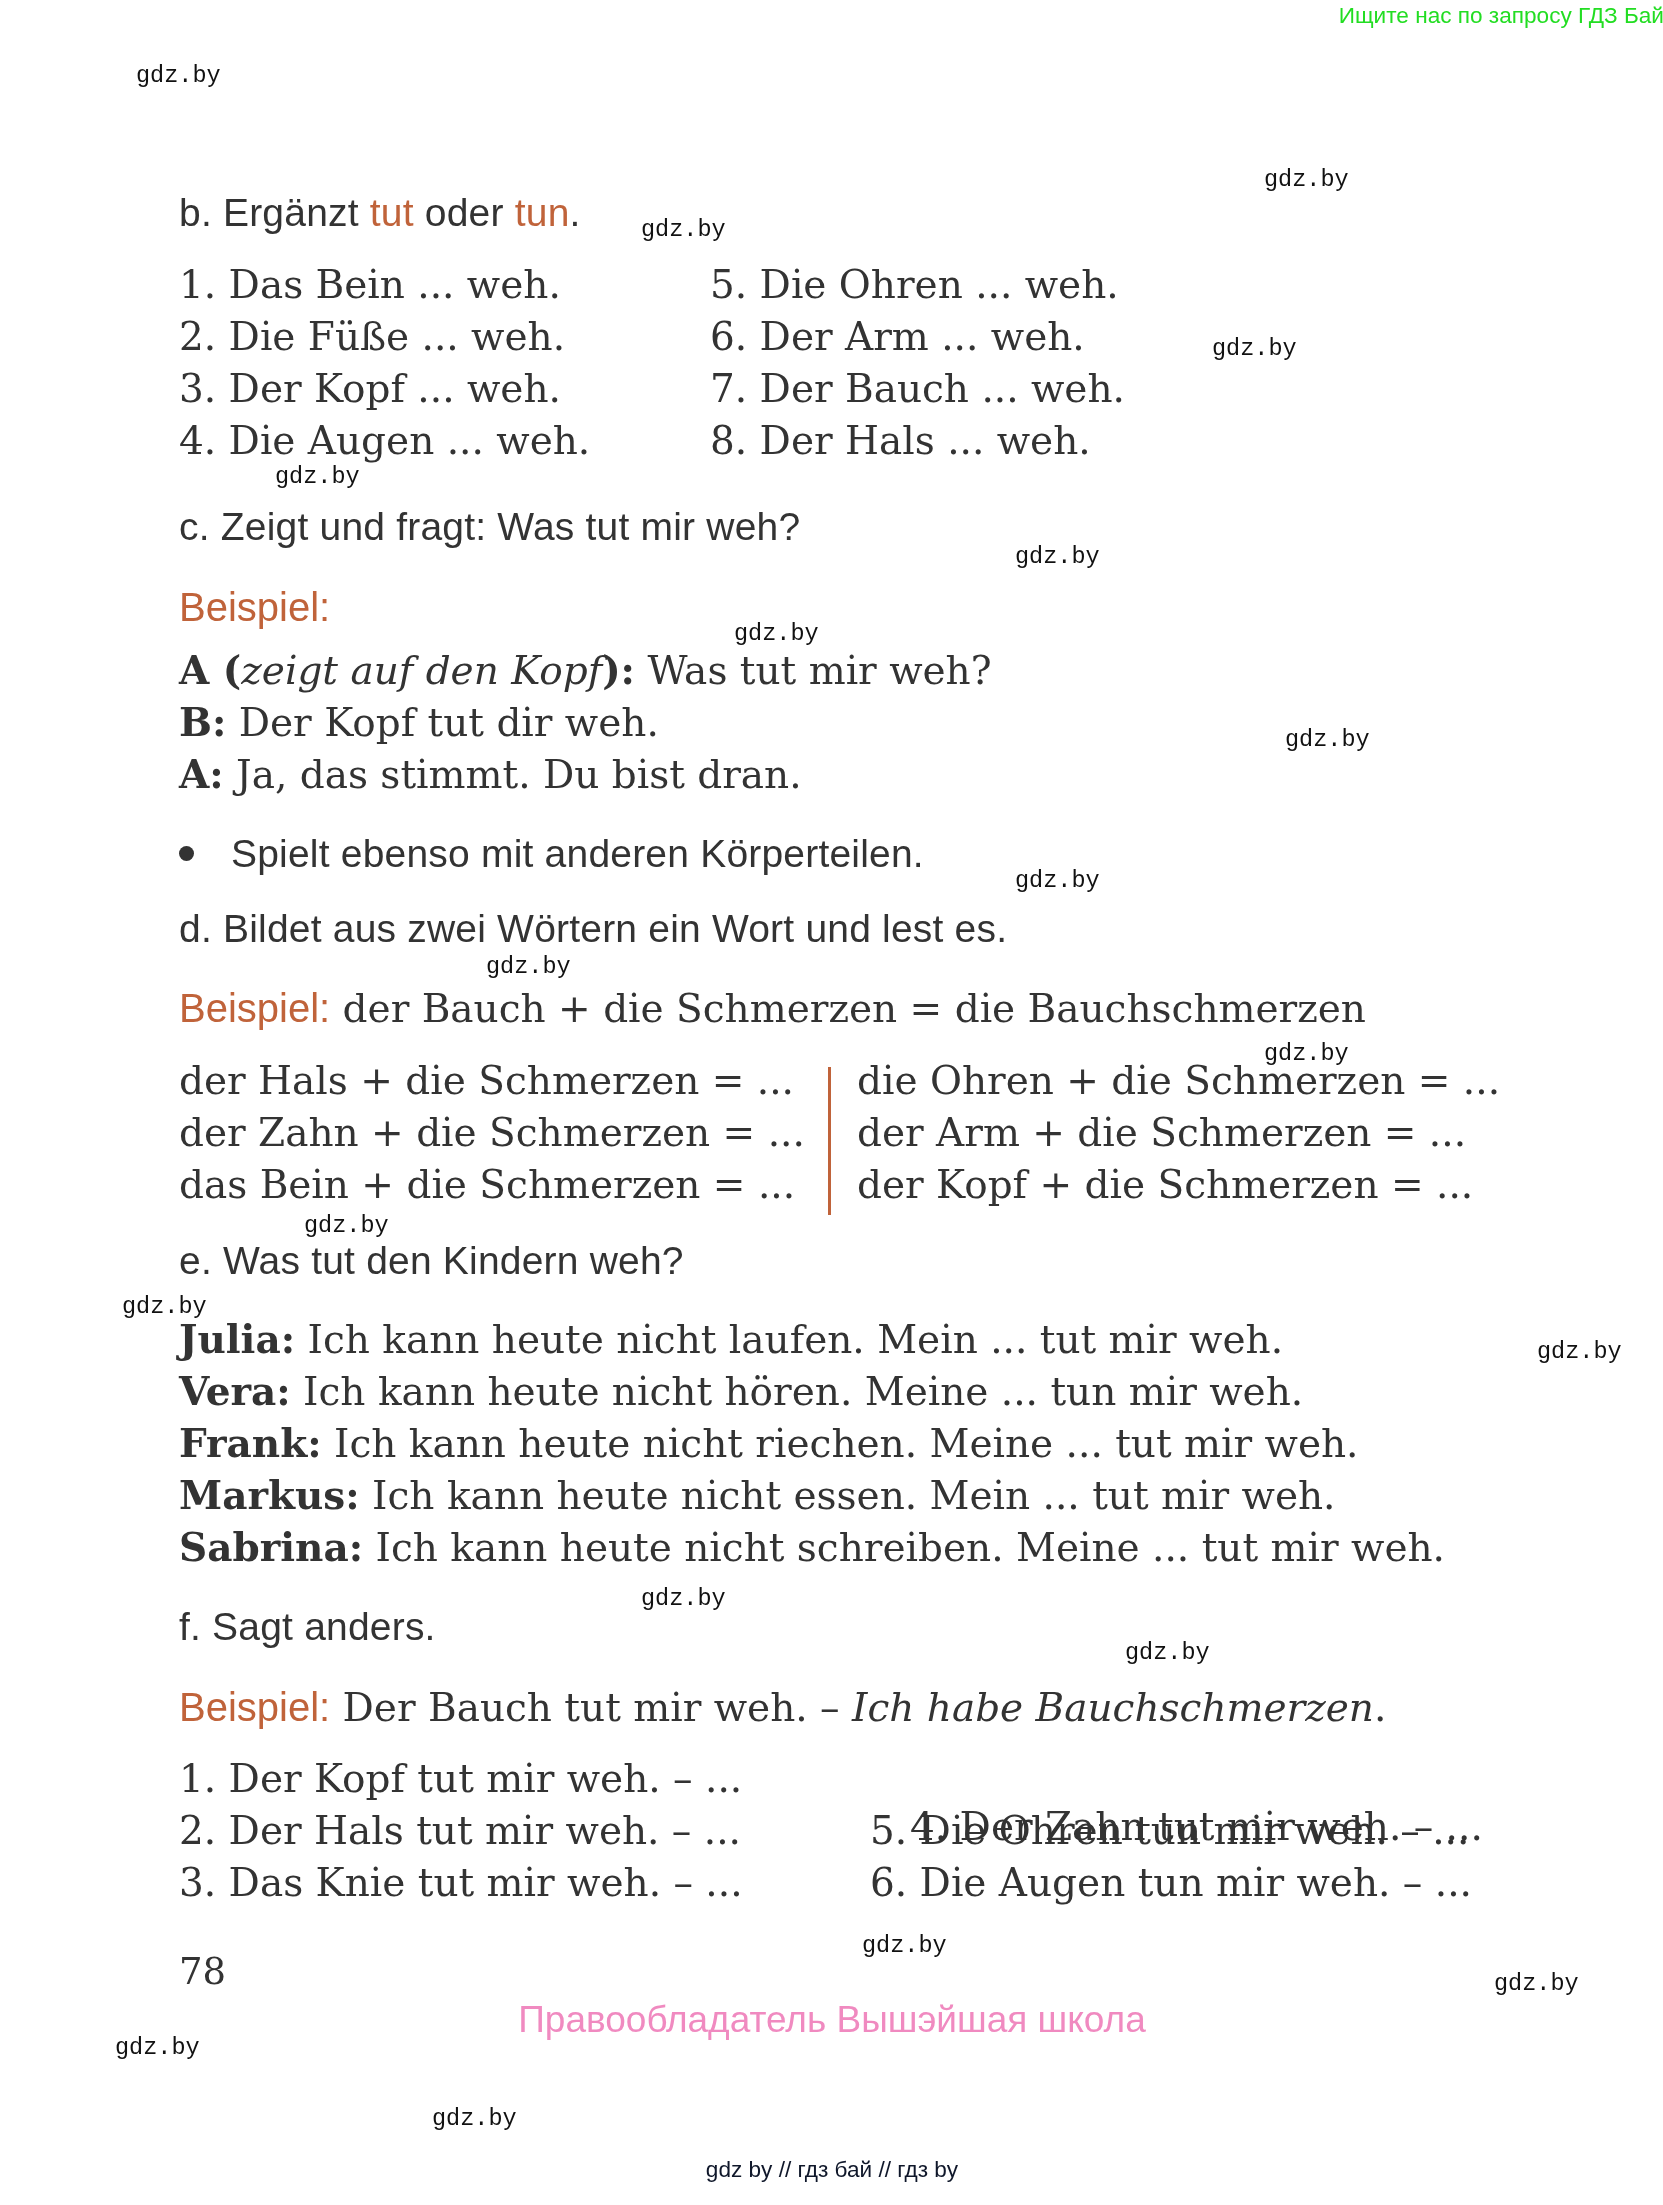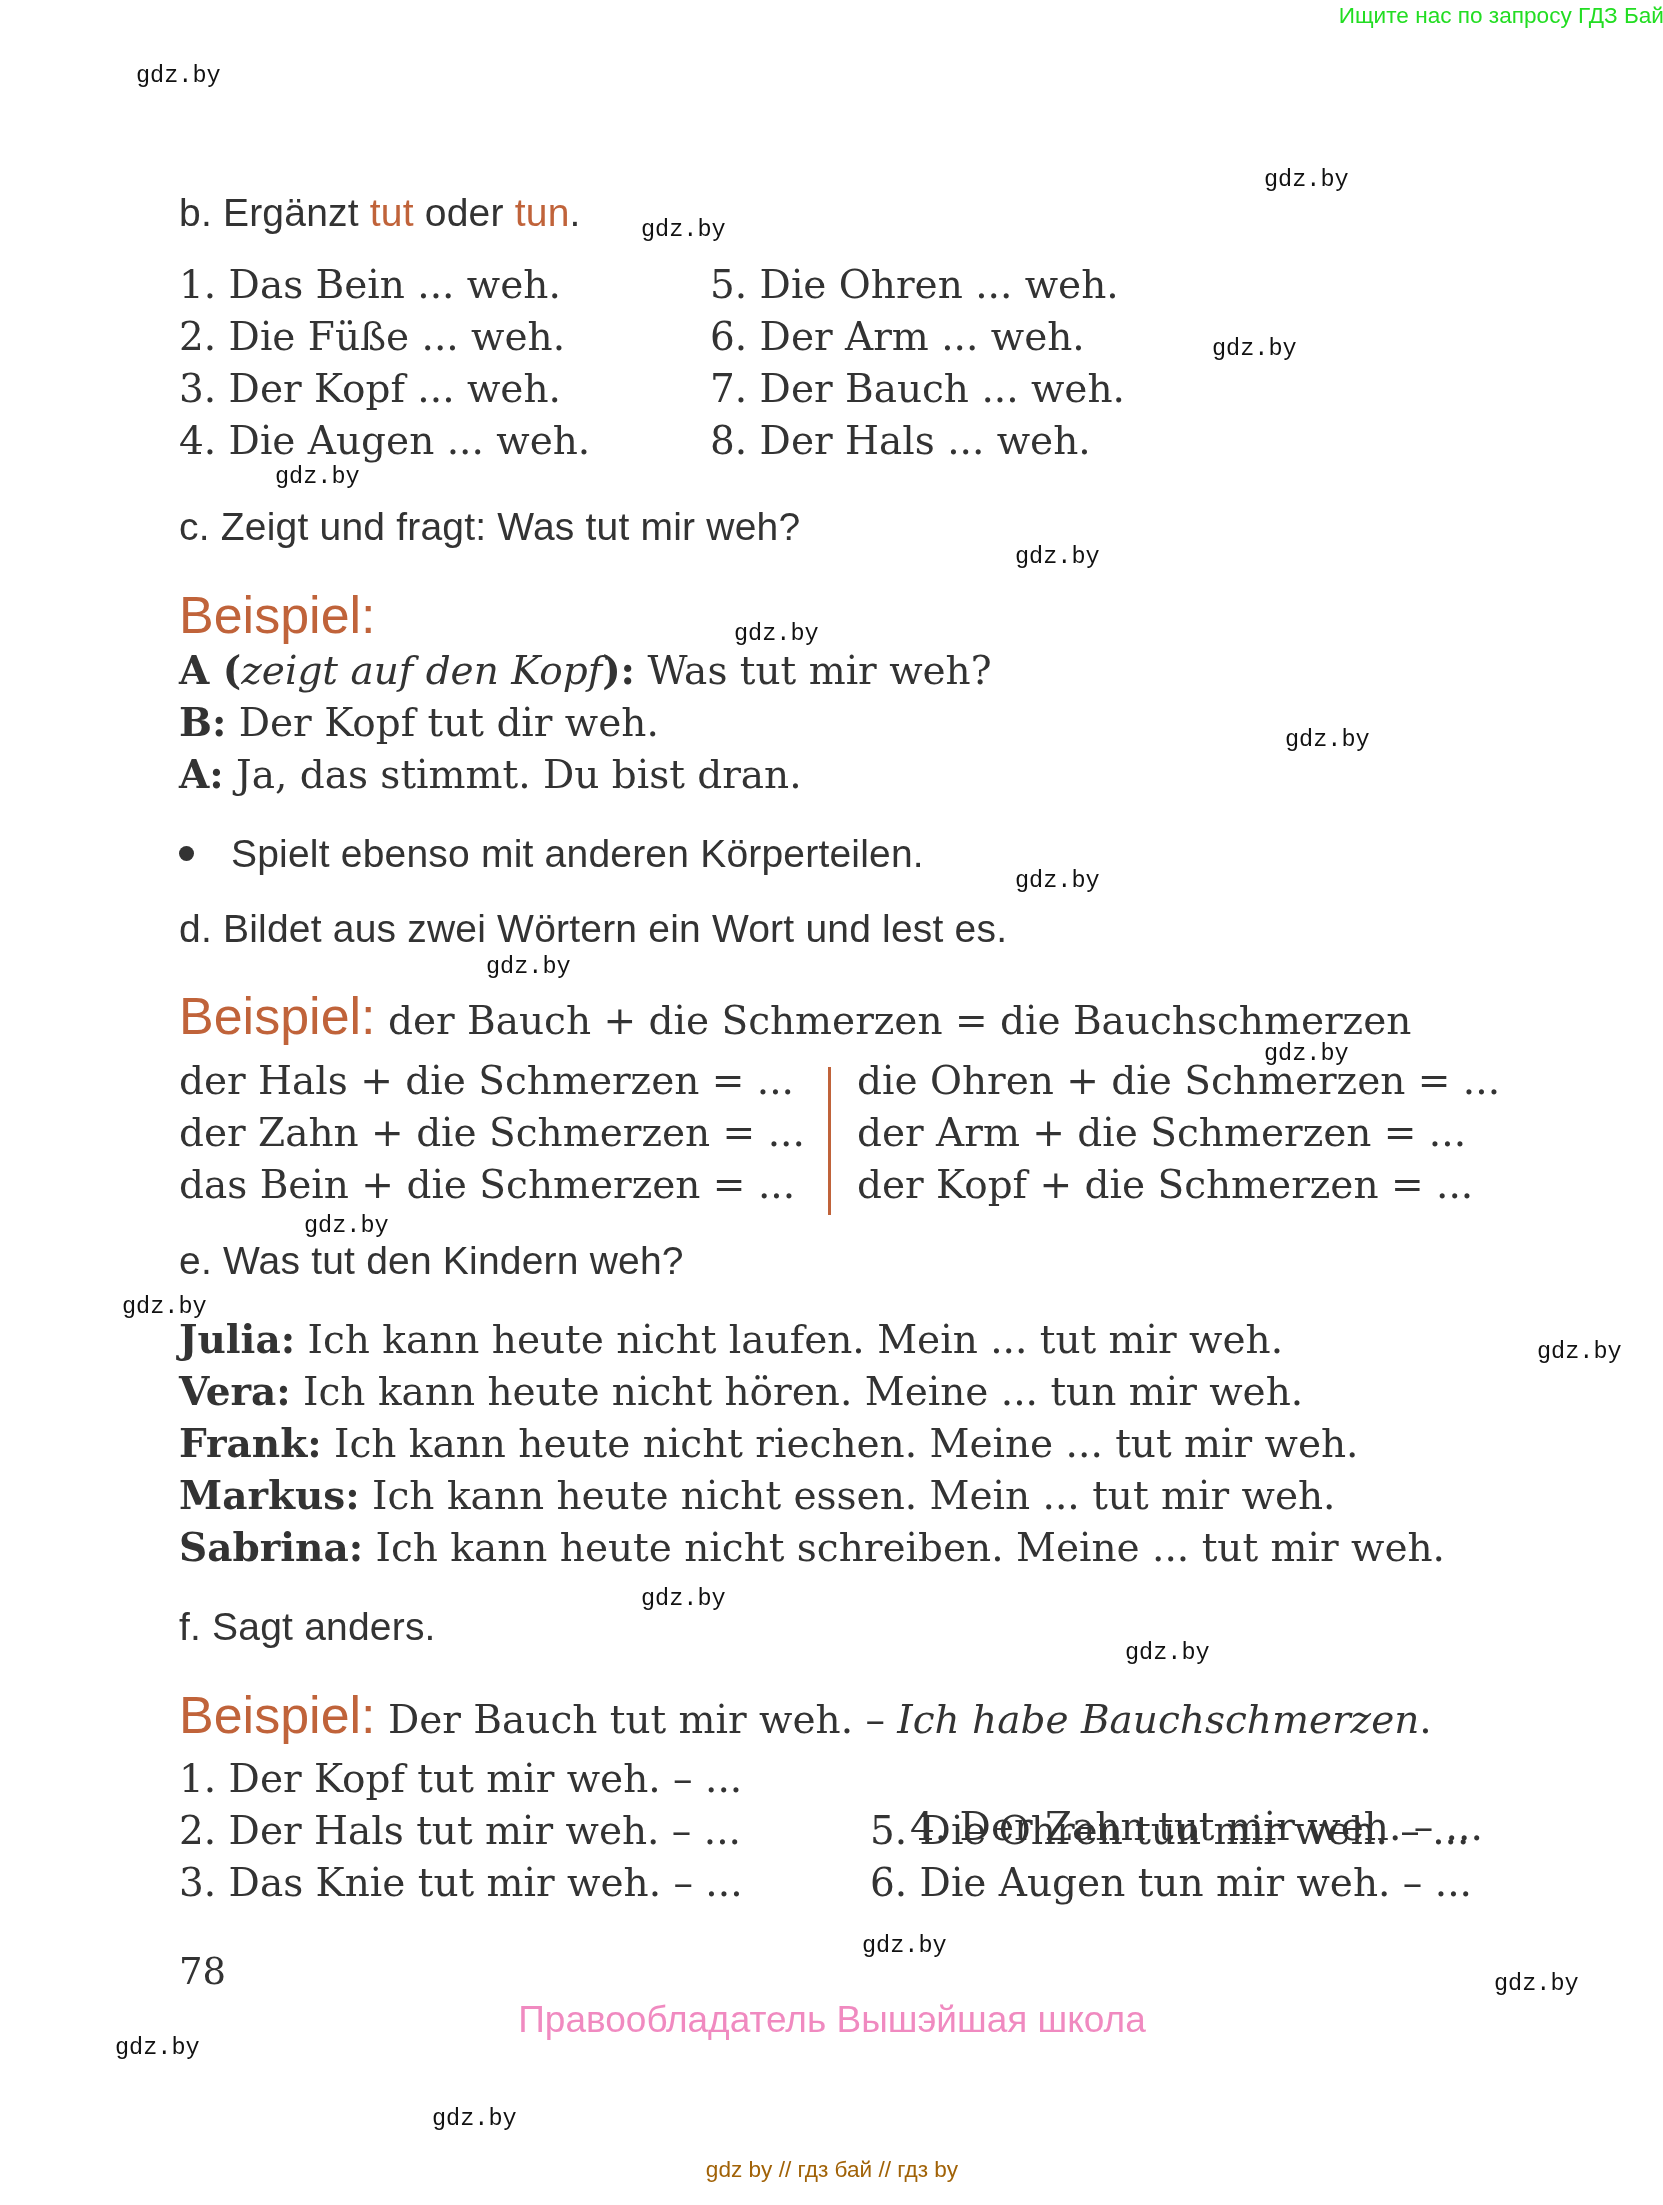--- a/index.html
+++ b/index.html
@@ -3,26 +3,26 @@
 <meta charset="utf-8">
 <style>
   html, body { margin:0; padding:0; background:#ffffff; }
   body { width:1664px; height:2205px; position:relative; overflow:hidden; color:#2e2e2e; }
   .abs { position:absolute; white-space:nowrap; }
   .wm { font-family:Liberation Mono, monospace; font-size:23.5px; color:#111; }
   .banner { font-family:"Liberation Sans", sans-serif; font-size:22.6px; color:#22dd22; left:0; width:1664px; text-align:right; top:3.4px; }
   .heading { font-family:"Liberation Sans", sans-serif; font-size:39px; color:#333; font-weight:500; letter-spacing:0.2px; }
   .accent { color:#c0633a; }
   .line { font-family:"DejaVu Serif", serif; font-size:39px; color:#333; }
-  .beispiel { font-family:"Liberation Sans", sans-serif; font-size:52px; color:#c0633a; }
+  .beispiel { font-family:"Liberation Sans", sans-serif; font-size:40px; color:#c0633a; }
   .bold { font-weight:bold; }
   .it { font-style:italic;text-align:right; }
   .divider { position:absolute; width:2.5px; background:#c0633a; }
   .pink { font-family:"Liberation Sans", sans-serif; font-size:37px; color:#f08ac0; left:0; width:1664px; text-align:center; }
-  .blue { font-family:"Liberation Sans", sans-serif; font-size:22.6px; color:#a16207; left:0; width:1664px; text-align:center; }
+  .blue { font-family:"Liberation Sans", sans-serif; font-size:22.6px; color:#0f172a; left:0; width:1664px; text-align:center; }
   .bullet { display:inline-block; width:15px; height:15px; border-radius:50%; background:#333; vertical-align:middle; margin-right:37px; position:relative; top:-3.4px; }
 </style>
 </head>
 <body>
 
 <div class="abs banner">Ищите нас по запросу ГДЗ Бай</div>
 
 <div class="abs wm" style="left:136px;top:62px;">gdz.by</div>
 <div class="abs wm" style="left:1264px;top:166px;">gdz.by</div>
 <div class="abs wm" style="left:641px;top:216px;">gdz.by</div>

